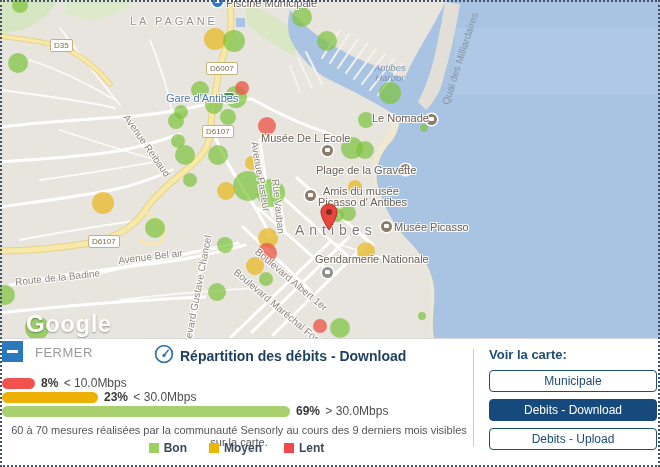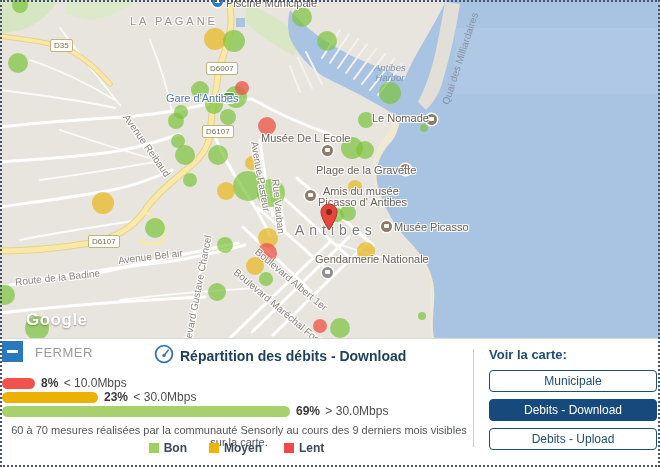--- a/index.html
+++ b/index.html
@@ -22,21 +22,21 @@
   .badge{position:absolute;z-index:9;background:#ffffff;border:1px solid #c3b379;color:#7a6e49;
          font-size:8px;padding:0 3px;border-radius:2px;height:11px;line-height:11px;}
   .poi-icon{position:absolute;width:11px;height:11px;border-radius:50%;background:#8d7b66;box-shadow:0 0 0 1.5px #fff;z-index:10;}
   .poi-icon::after{content:"";position:absolute;left:3px;top:3px;width:5px;height:4px;background:#fff;border-radius:1px;}
   .poi-gray{background:#8f8f8f;}
   .poi-blue{background:#3079c7;}
   .transit-icon{position:absolute;width:10px;height:10px;background:#3f9247;border-radius:2px;box-shadow:0 0 0 1px #fff;z-index:10;}
   .transit-icon::after{content:"";position:absolute;left:4px;top:2px;width:2px;height:6px;background:#fff;}
   .dot{position:absolute;border-radius:50%;transform:translate(-50%,-50%);z-index:6;}
   .pin{position:absolute;left:320px;top:203px;z-index:12;}
-  .gmap-logo{position:absolute;left:26px;top:310px;z-index:11;color:#fff;font-size:17px;font-weight:bold;
+  .gmap-logo{position:absolute;left:26px;top:310px;z-index:11;color:#fff;font-size:24px;font-weight:bold;
              letter-spacing:.5px;text-shadow:0 1px 2px rgba(0,0,0,.35);}
 
   
   .panel{position:absolute;left:0;top:338px;width:660px;height:129px;background:#fff;border-top:1px solid #d9d9d9;z-index:20;}
   .fermer-btn{position:absolute;left:2px;top:2px;width:21px;height:21px;background:#2b79bd;cursor:pointer;}
   .fermer-btn .minus{position:absolute;left:5px;top:9px;width:11px;height:3px;background:#fff;}
   .fermer-label{position:absolute;left:35px;top:6px;font-size:13px;color:#9b9b9b;letter-spacing:.5px;}
   .title-row{position:absolute;left:154px;top:5px;display:flex;align-items:center;gap:6px;}
   .panel-title{font-size:14px;font-weight:bold;color:#1d3f5c;}
   .bar-row{position:absolute;left:2px;display:flex;align-items:center;height:12px;}

